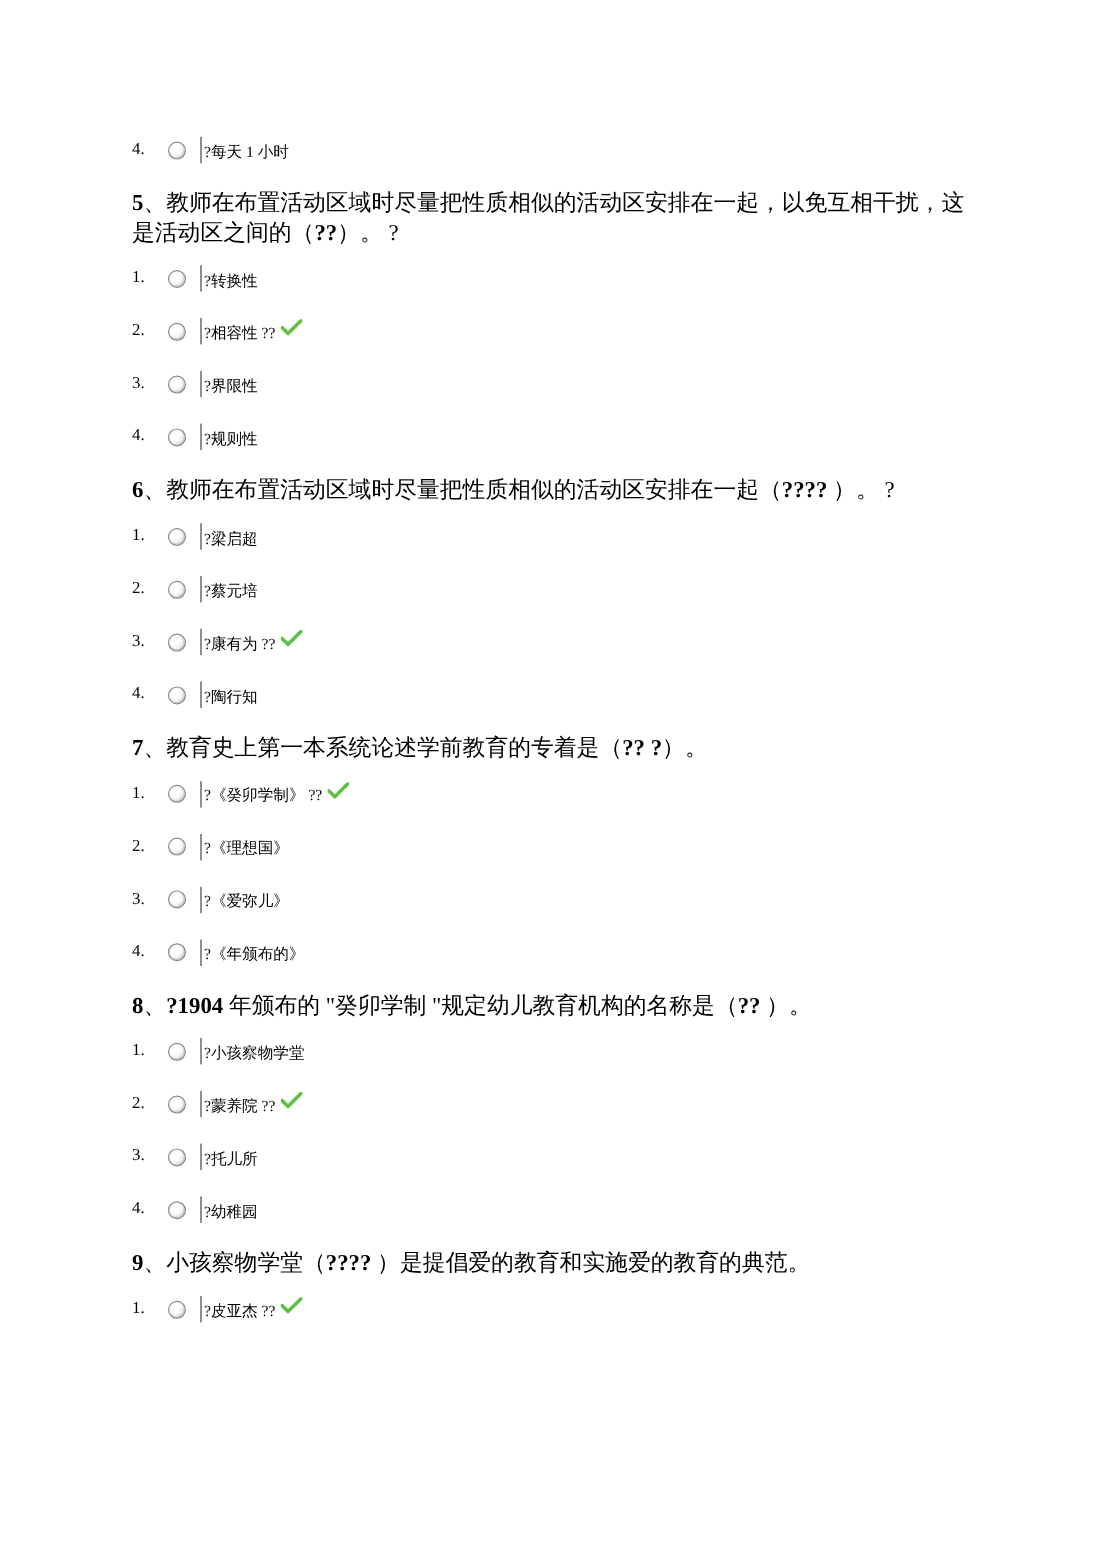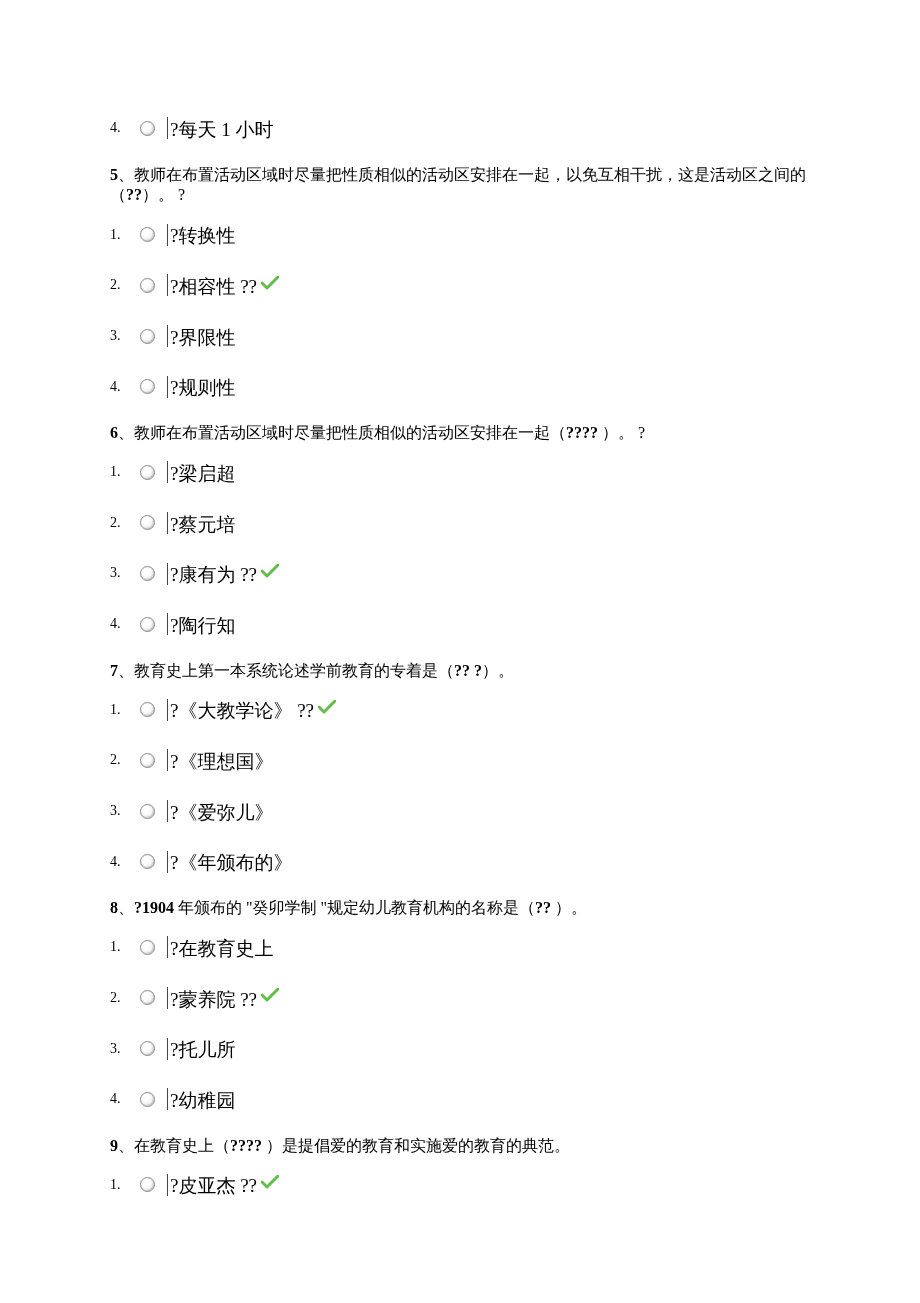--- a/index.html
+++ b/index.html
@@ -33,31 +33,31 @@
     flex-shrink: 0;
   }
   .vbar {
     width: 0;
     height: 22px;
     border-left: 1.5px solid #444;
     margin-right: 2px;
     flex-shrink: 0;
   }
   .opt-text {
-    font-size: 19px;
+    font-size: 13px;
     padding-top: 4px;
   }
   .check {
     display: inline-block;
     margin-left: 4px;
     vertical-align: middle;
   }
   .question {
     margin: 18px 0 14px 0;
-    font-size: 16px;
+    font-size: 19px;
   }
   .question b { font-weight: bold; }
   .qnum { font-weight: bold; }
   .blank { display:inline-block; }
 </style>
 </head>
 <body>
 
 <div>
   <div class="option-row">
@@ -135,21 +135,21 @@
 </div>
 
 <div class="question">
   <span class="qnum">7</span><span>、</span><span>教育史上第一本系统论述学前教育的专着是（</span><span class="blank">         </span><b>?? ?</b><span>）。</span>
 </div>
 <div>
   <div class="option-row">
     <span class="opt-num">1.</span>
     <span class="radio"></span>
     <span class="vbar"></span>
-    <span class="opt-text">?《大教学论》    ??</span>
+    <span class="opt-text">?《癸卯学制》    ??</span>
     <span class="check"><svg width="18" height="14" viewBox="0 0 18 14">
           <path d="M1 7 L6 12 L17 1" stroke="#5fbf47" stroke-width="3" fill="none" stroke-linecap="round" stroke-linejoin="round"></path>
         </svg></span>
   </div>
   <div class="option-row">
     <span class="opt-num">2.</span>
     <span class="radio"></span>
     <span class="vbar"></span>
     <span class="opt-text">?《理想国》</span>
   </div>
@@ -168,21 +168,21 @@
 </div>
 
 <div class="question">
   <span class="qnum">8</span><span>、</span><b>?1904</b><span> 年颁布的   "癸卯学制   "规定幼儿教育机构的名称是（</span><span class="blank">      </span><b>??</b><span> ）。</span>
 </div>
 <div>
   <div class="option-row">
     <span class="opt-num">1.</span>
     <span class="radio"></span>
     <span class="vbar"></span>
-    <span class="opt-text">?在教育史上</span>
+    <span class="opt-text">?小孩察物学堂</span>
   </div>
   <div class="option-row">
     <span class="opt-num">2.</span>
     <span class="radio"></span>
     <span class="vbar"></span>
     <span class="opt-text">?蒙养院  ??</span>
     <span class="check"><svg width="18" height="14" viewBox="0 0 18 14">
           <path d="M1 7 L6 12 L17 1" stroke="#5fbf47" stroke-width="3" fill="none" stroke-linecap="round" stroke-linejoin="round"></path>
         </svg></span>
   </div>
@@ -194,21 +194,21 @@
   </div>
   <div class="option-row">
     <span class="opt-num">4.</span>
     <span class="radio"></span>
     <span class="vbar"></span>
     <span class="opt-text">?幼稚园</span>
   </div>
 </div>
 
 <div class="question">
-  <span class="qnum">9</span><span>、</span><span>在教育史上（</span><span class="blank">    </span><b>????</b><span> ）是提倡爱的教育和实施爱的教育的典范。</span>
+  <span class="qnum">9</span><span>、</span><span>小孩察物学堂（</span><span class="blank">    </span><b>????</b><span> ）是提倡爱的教育和实施爱的教育的典范。</span>
 </div>
 <div>
   <div class="option-row">
     <span class="opt-num">1.</span>
     <span class="radio"></span>
     <span class="vbar"></span>
     <span class="opt-text">?皮亚杰  ??</span>
     <span class="check"><svg width="18" height="14" viewBox="0 0 18 14">
           <path d="M1 7 L6 12 L17 1" stroke="#5fbf47" stroke-width="3" fill="none" stroke-linecap="round" stroke-linejoin="round"></path>
         </svg></span>

